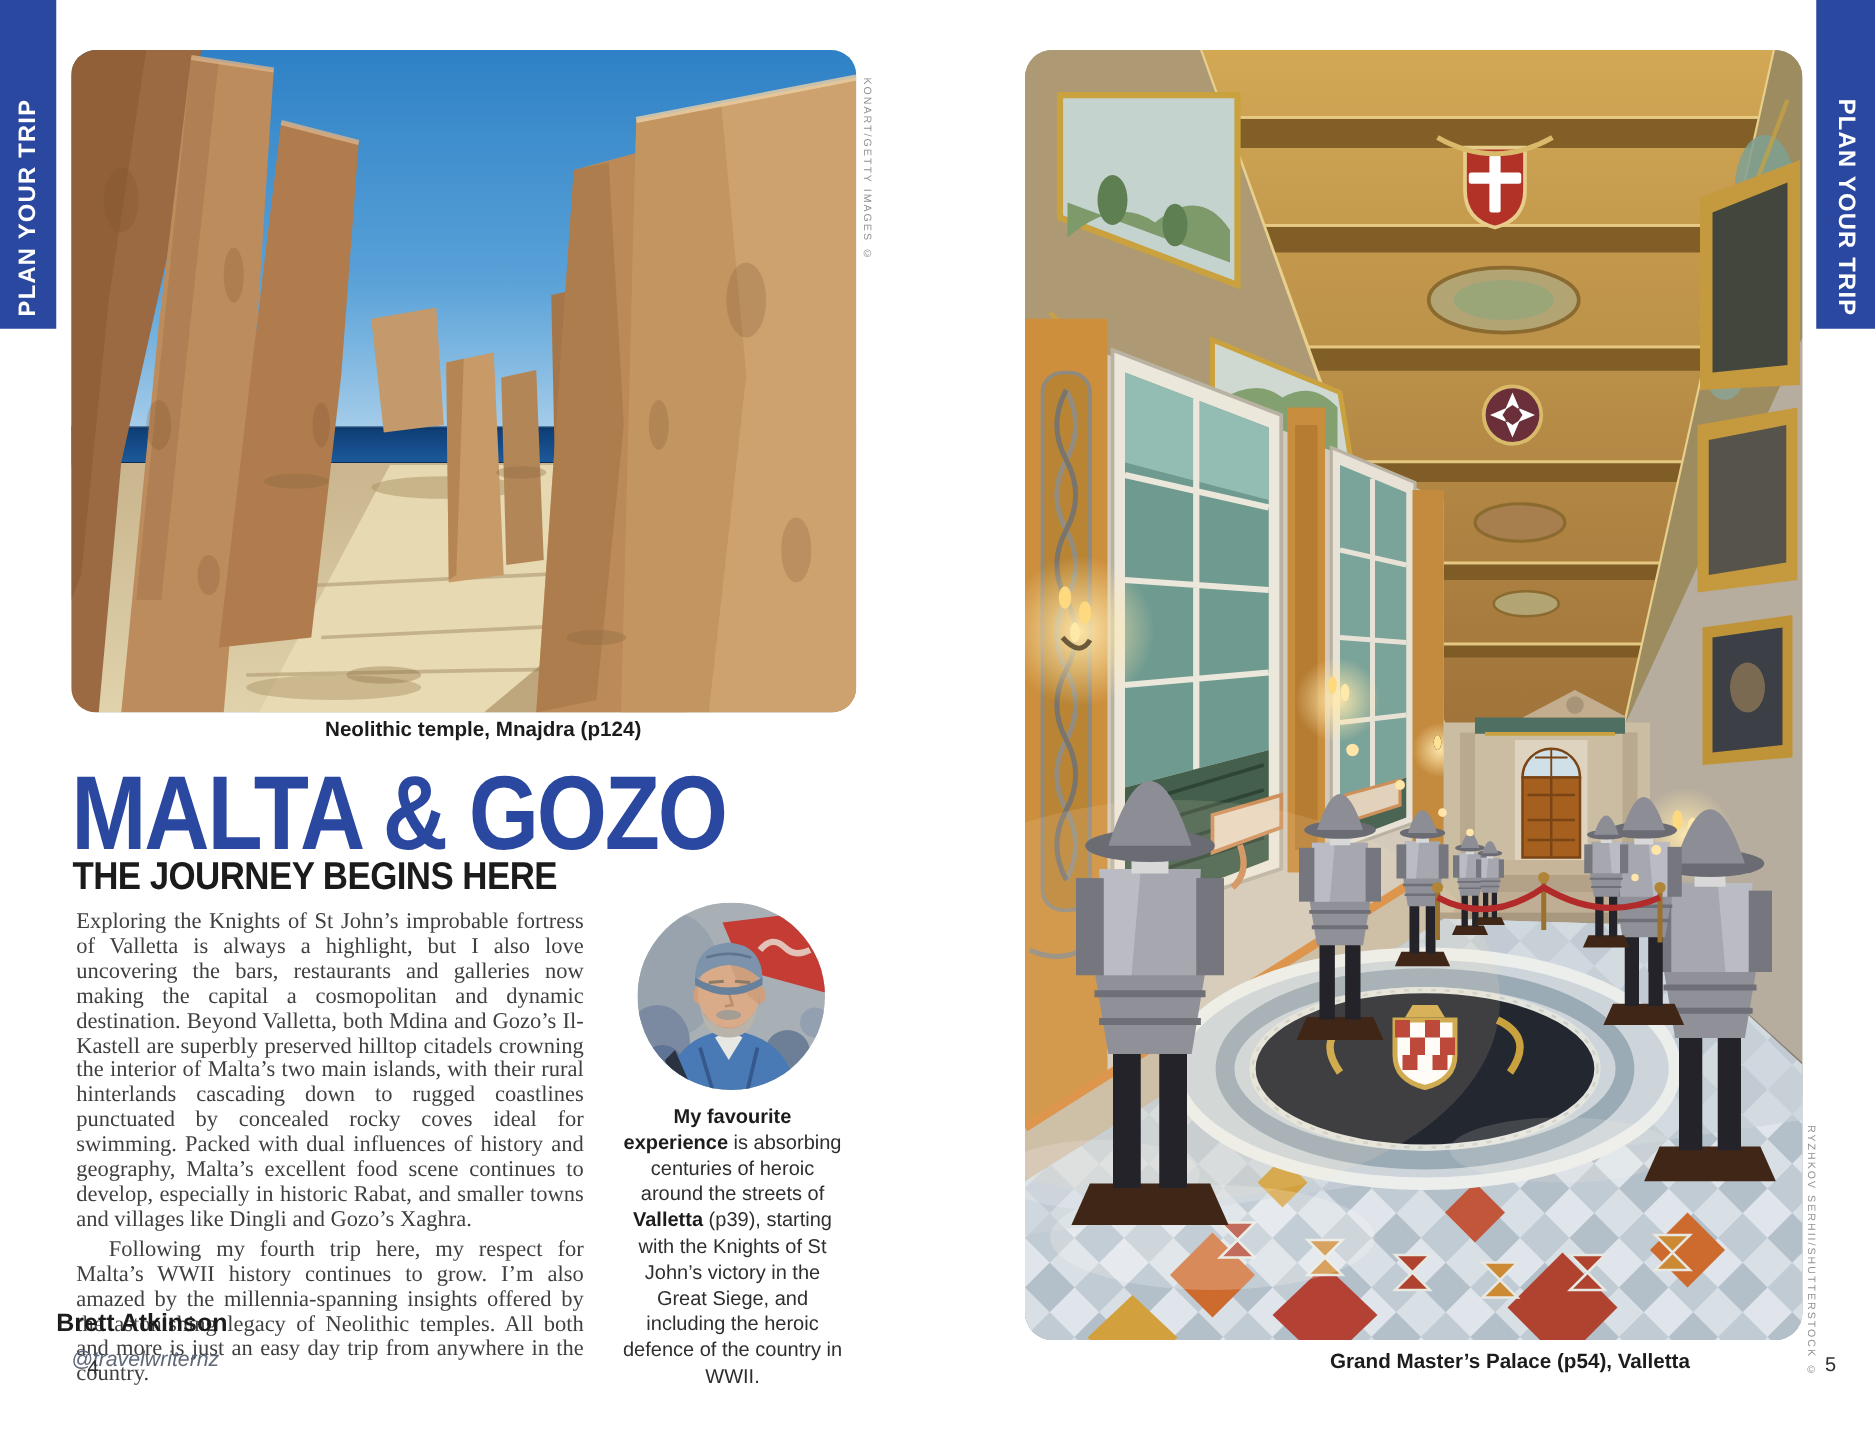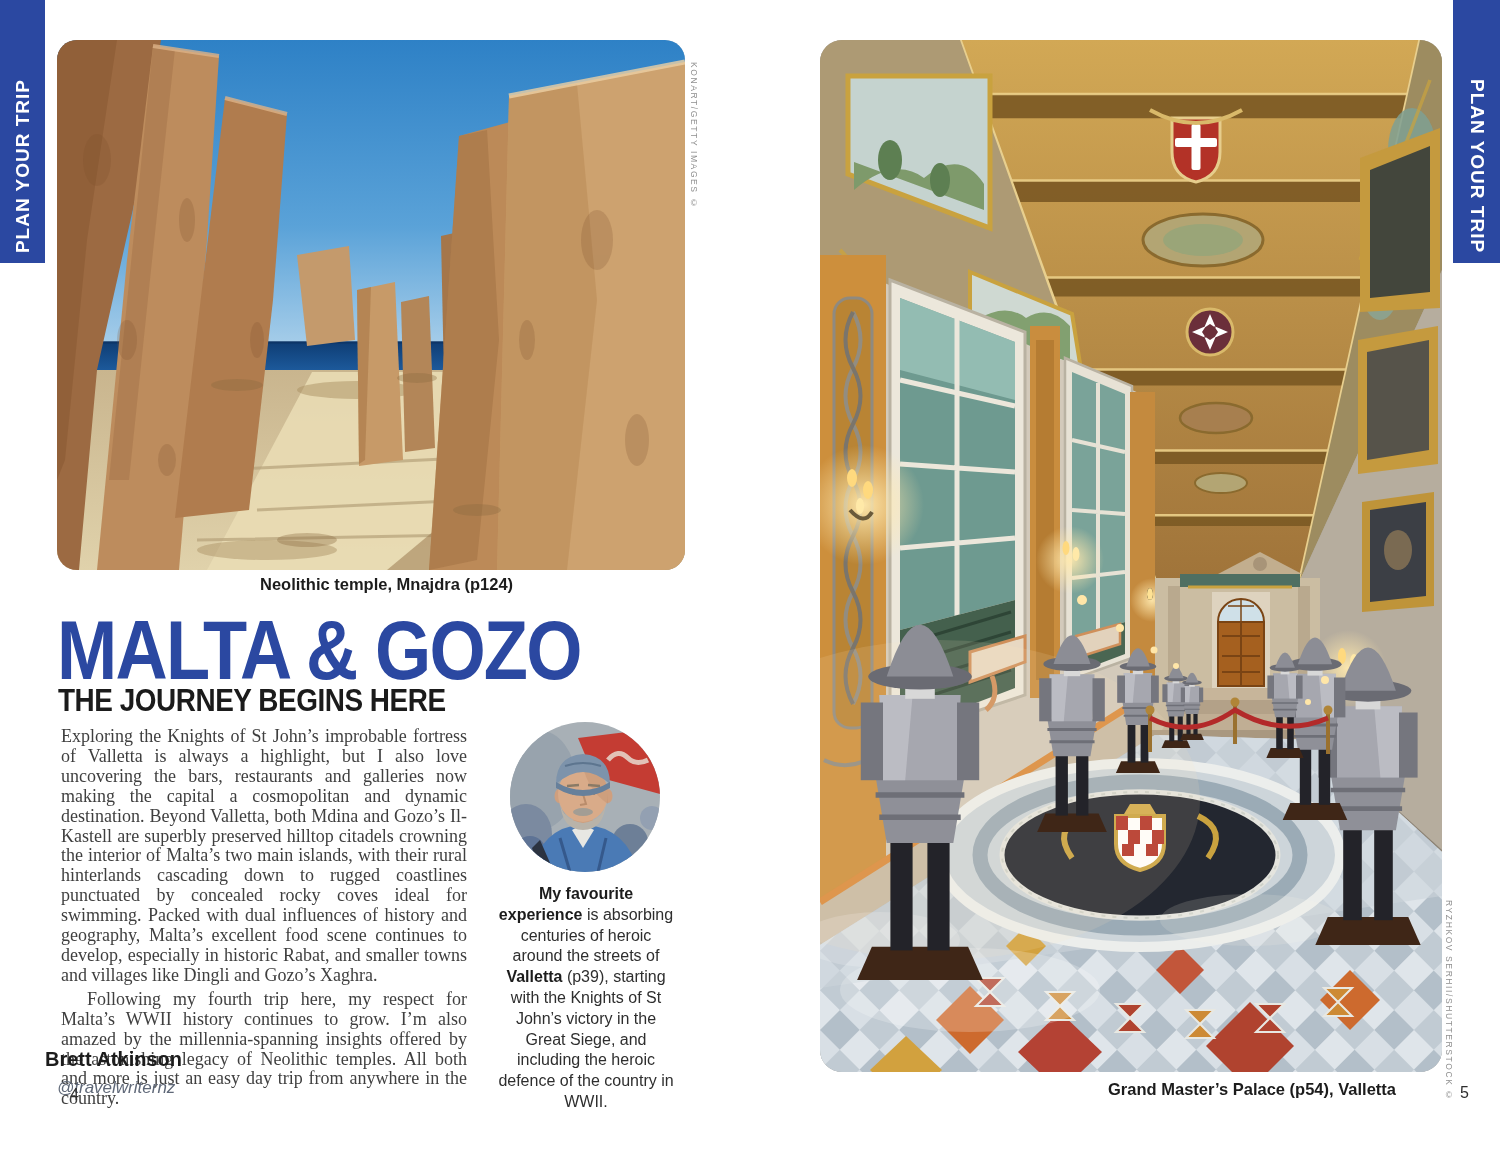--- a/index.html
+++ b/index.html
@@ -423,17 +423,17 @@
           <circle cx="334" cy="610" r="3.5"></circle>
         <circle cx="356" cy="626" r="3"></circle>
           <circle cx="505" cy="640" r="4"></circle>
           <circle cx="488" cy="662" r="3"></circle>
       </g>
     </svg>
   </div>
 
   <div class="abs credit" style="left:1444px;top:900px;">RYZHKOV SERHII/SHUTTERSTOCK ©</div>
 
-  <div class="abs caption" style="left:996px;top:1080px;width:400px;text-align:right;">Grand Master’s Palace (p54), Valletta</div>
+  <div class="abs caption" style="left:1064px;top:1080px;width:400px;">Grand Master’s Palace (p54), Valletta</div>
 
   <div class="abs pagenum" style="left:1460px;top:1084px;">5</div>
 
 </div>
 
 </body></html>

